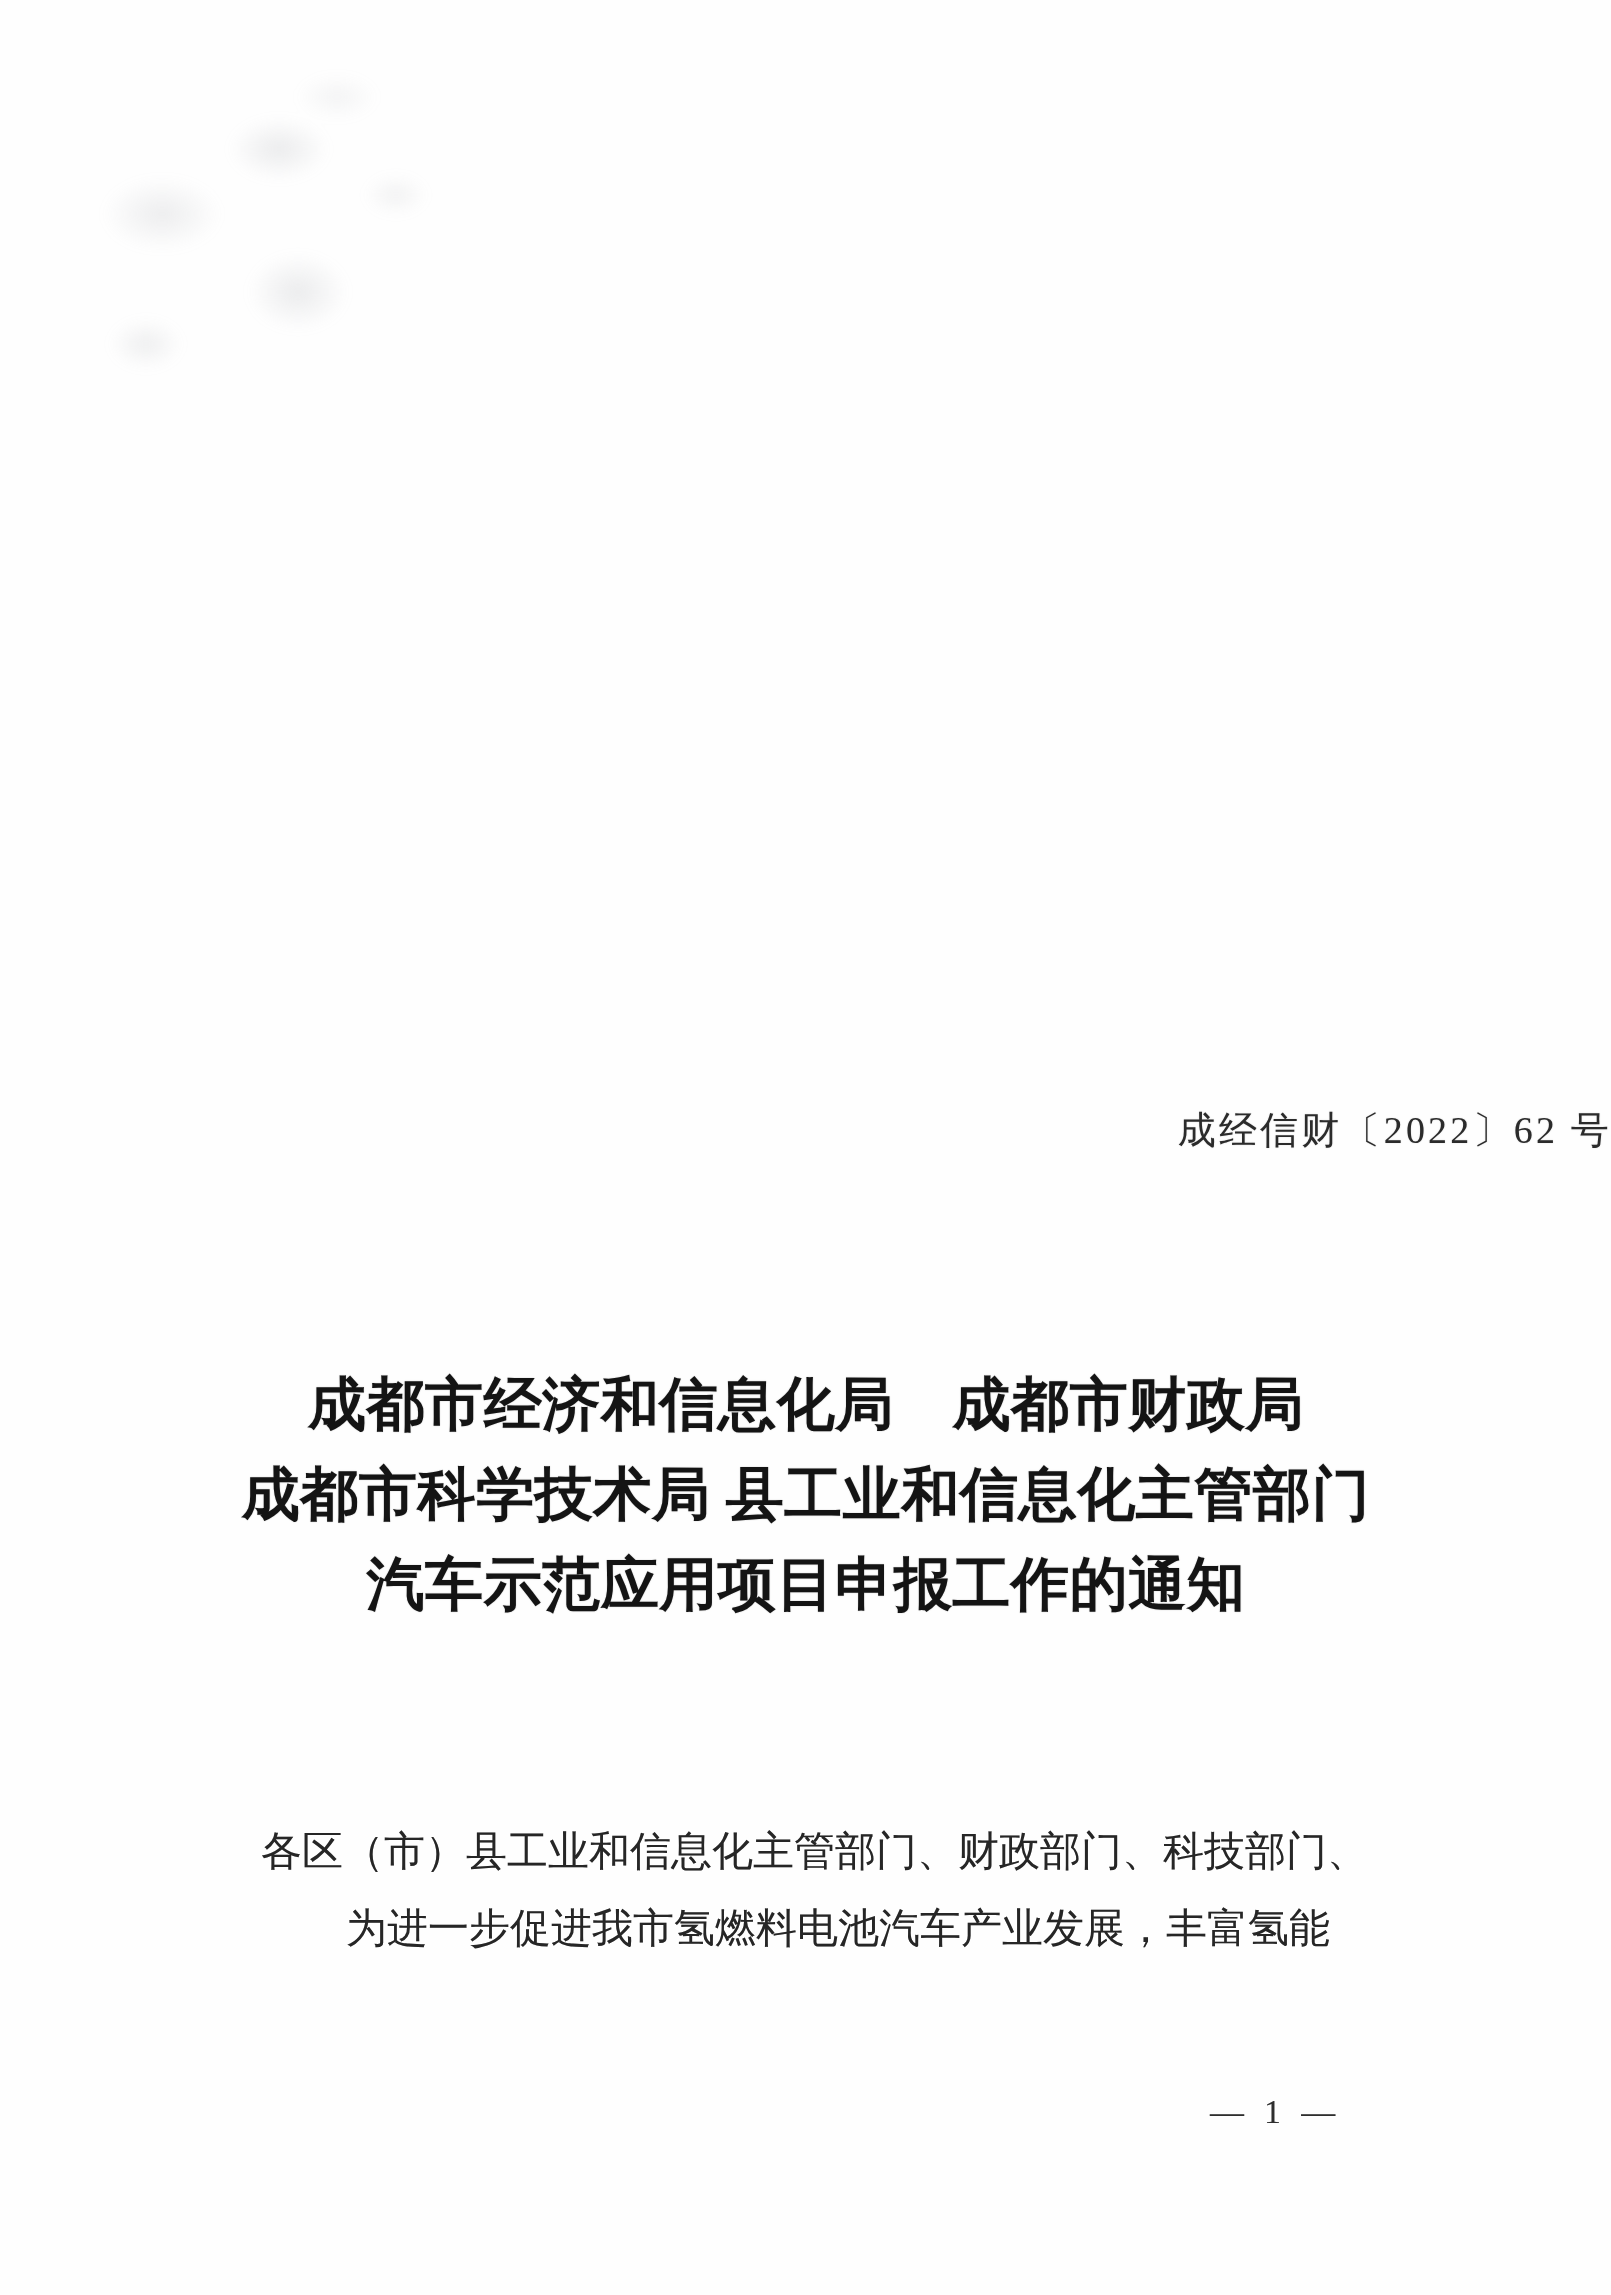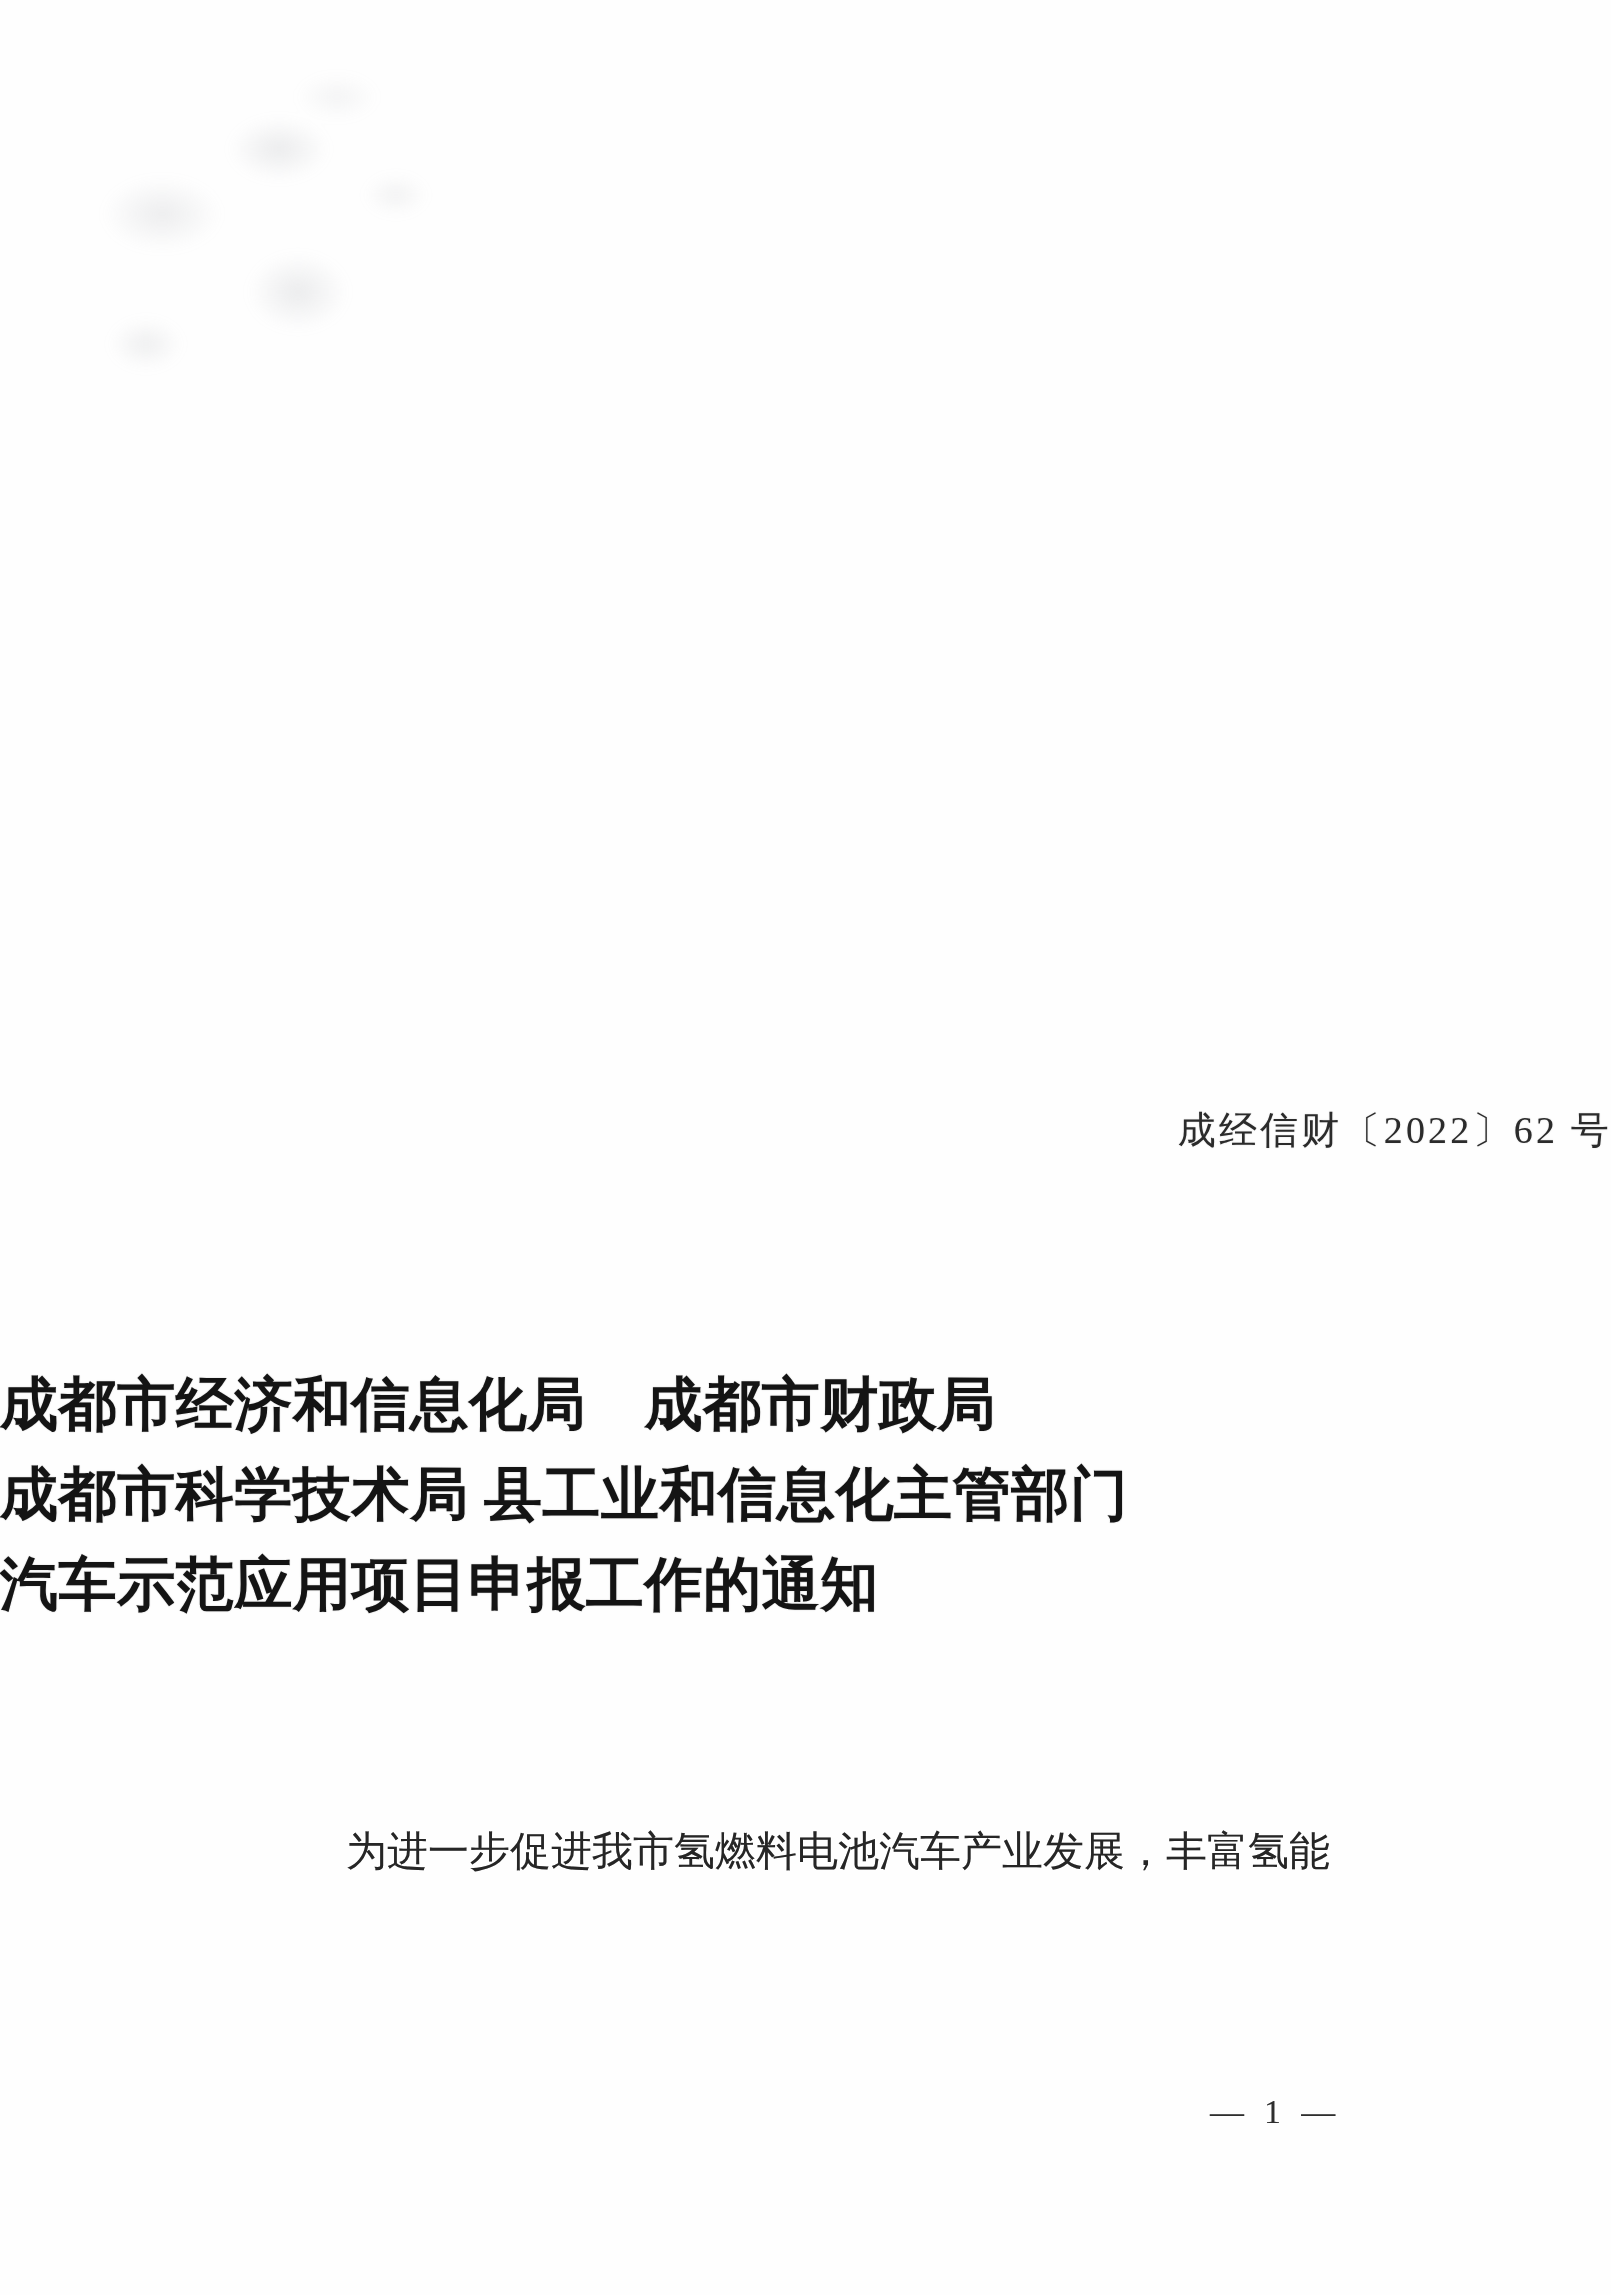--- a/index.html
+++ b/index.html
@@ -47,21 +47,21 @@
     letter-spacing: 3.2px;
     color: #2b2b2b;
     text-shadow: 0 0 1.3px rgba(50,50,50,0.25);
     white-space: pre;
   }
   .title-block {
     position: absolute;
     left: 0;
     top: 1360px;
     width: 1612px;
-    text-align: left;
+    text-align: center;
     font-weight: bold;
     font-size: 58px;
     line-height: 90px;
     color: #141414;
     letter-spacing: 0.6px;
     text-shadow: 0 0 1.3px rgba(20,20,20,0.3);
   }
   .title-line {
     white-space: pre;
   }
@@ -102,19 +102,20 @@
 
   <div class="doc-number">成经信财〔2022〕62 号</div>
 
   <div class="title-block">
     <div class="title-line">成都市经济和信息化局　成都市财政局</div>
     <div class="title-line">成都市科学技术局 县工业和信息化主管部门</div>
     <div class="title-line">汽车示范应用项目申报工作的通知</div>
   </div>
 
   <div class="body-block">
+    <div class="body-line">各区（市）县工业和信息化主管部门、财政部门、科技部门、</div>
     <div class="body-line indented">为进一步促进我市氢燃料电池汽车产业发展，丰富氢能</div>
   </div>
 
   <div class="page-number">— 1 —</div>
 
 </div>
 
 
 </body></html>

